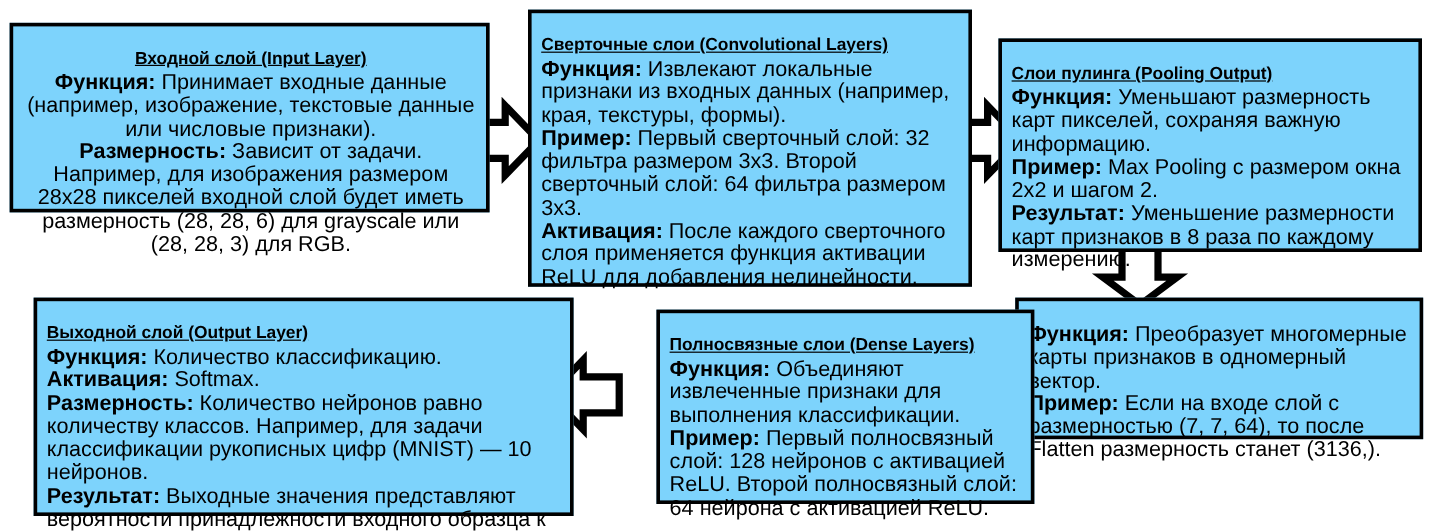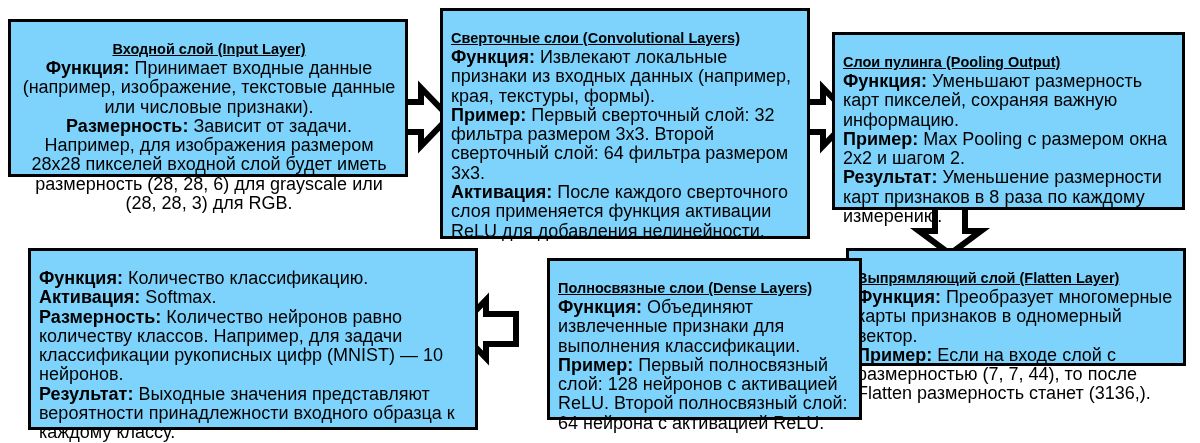--- a/index.html
+++ b/index.html
@@ -98,25 +98,24 @@
     </div>
   </div>
 
   <div class="arrow" style="left:911px; top:205px; width:78px; height:52px;">
     <svg width="78" height="52" viewBox="0 0 78 52">
       <polygon points="24,1 54,1 54,26 70,26 39,49 8,26 24,26" fill="#ffffff" stroke="#000000" stroke-width="6" stroke-linejoin="miter"></polygon>
     </svg>
   </div>
 
   <div class="box" id="box-flatten" style="left:846px; top:248px; width:340px; height:118px;">
-    <div class="box-title">Выпрямляющий слой (Flatten Layer)</div>
     <div class="para">
       <span><b>Функция:</b></span><span> Преобразует многомерные карты признаков в одномерный вектор.</span>
       <br>
-      <span><b>Пример:</b></span><span> Если на входе слой с размерностью (7, 7, 44), то после Flatten размерность станет (3136,).</span>
+      <span><b>Пример:</b></span><span> Если на входе слой с размерностью (7, 7, 64), то после Flatten размерность станет (3136,).</span>
     </div>
   </div>
 
   <div class="arrow" style="left:806px; top:296px; width:62px; height:66px;">
     <svg width="62" height="66" viewBox="0 0 62 66">
       <polygon points="61,18 31,18 31,4 3,33 31,62 31,48 61,48" fill="#ffffff" stroke="#000000" stroke-width="6" stroke-linejoin="miter"></polygon>
     </svg>
   </div>
 
   <div class="box" id="box-dense" style="left:503px; top:258px; width:315px; height:162px;margin-left:44px;">
@@ -128,20 +127,21 @@
     </div>
   </div>
 
   <div class="arrow" style="left:455px; top:296px; width:62px; height:66px;">
     <svg width="62" height="66" viewBox="0 0 62 66">
       <polygon points="61,18 31,18 31,4 3,33 31,62 31,48 61,48" fill="#ffffff" stroke="#000000" stroke-width="6" stroke-linejoin="miter"></polygon>
     </svg>
   </div>
 
   <div class="box" id="box-output" style="left:28px; top:248px; width:450px; height:182px;">
+    <div class="box-title">Выходной слой (Output Layer)</div>
     <div class="para">
       <span><b>Функция:</b></span><span> Количество классификацию.</span>
       <br>
       <span><b>Активация:</b></span><span> Softmax.</span>
       <br>
       <span><b>Размерность:</b></span><span> Количество нейронов равно количеству классов. Например, для задачи классификации рукописных цифр (MNIST) — 10 нейронов.</span>
       <br>
       <span><b>Результат:</b></span><span> Выходные значения представляют вероятности принадлежности входного образца к каждому классу.</span>
     </div>
   </div>

